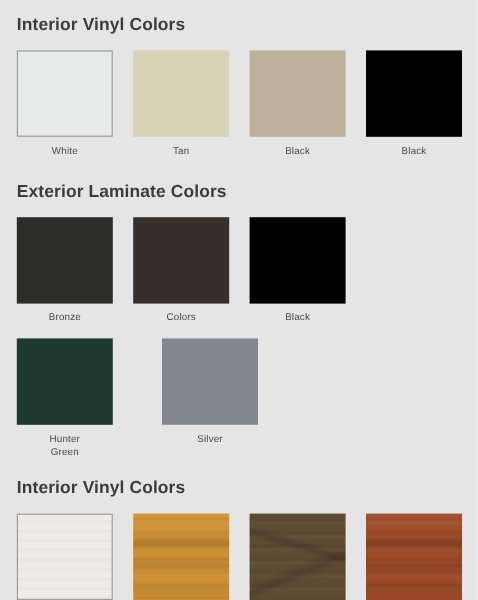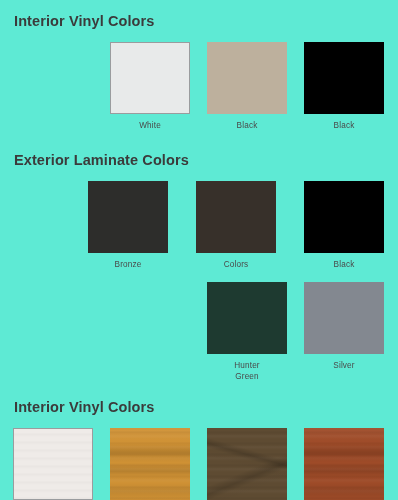--- a/index.html
+++ b/index.html
@@ -11,40 +11,39 @@
     width: 398px;
     height: 500px;
     overflow: hidden;
     font-family: "Liberation Sans", sans-serif;
     -webkit-font-smoothing: antialiased;
   }
   .page {
     position: relative;
     width: 398px;
     height: 500px;
-    background: #5eead4;
+    background: #e5e5e5;
     box-sizing: border-box;
     padding: 0 14px;
   }
   .section {
     width: 370px;
   }
   .section-title {
     font-size: 14.5px;
     font-weight: 600;
     color: #3b3b3b;
     letter-spacing: 0.1px;
     line-height: 1;
     margin: 0;
     padding: 0;
   }
   .swatch-row {
     display: flex;
     align-items: flex-start;
-    justify-content: flex-end;
   }
   .swatch-cell {
     width: 80px;
     margin-right: 17px;
     display: flex;
     flex-direction: column;
     align-items: center;
   }
   .swatch-cell:last-child {
     margin-right: 0;
@@ -131,49 +130,53 @@
 
   <div class="section" style="padding-top:14px;">
     <div class="section-title">Interior Vinyl Colors</div>
 
     <div class="swatch-row" style="margin-top:13px;">
       <div class="swatch-cell">
         <div class="swatch bordered" style="background:#e8eaea;"></div>
         <div class="swatch-label">White</div>
       </div>
       <div class="swatch-cell">
+        <div class="swatch" style="background:#d8d3b4;"></div>
+        <div class="swatch-label">Tan</div>
+      </div>
+      <div class="swatch-cell">
         <div class="swatch" style="background:#bdb09d;"></div>
         <div class="swatch-label">Black</div>
       </div>
       <div class="swatch-cell">
         <div class="swatch" style="background:#000000;"></div>
         <div class="swatch-label">Black</div>
       </div>
     </div>
   </div>
 
   <div class="section" style="padding-top:22px;">
     <div class="section-title">Exterior Laminate Colors</div>
 
-    <div class="swatch-row" style="margin-top:13px;gap:11px;">
+    <div class="swatch-row" style="margin-top:13px;">
       <div class="swatch-cell">
         <div class="swatch" style="background:#2d2d2b;"></div>
         <div class="swatch-label">Bronze</div>
       </div>
       <div class="swatch-cell">
         <div class="swatch" style="background:#37302a;"></div>
         <div class="swatch-label">Colors</div>
       </div>
       <div class="swatch-cell">
         <div class="swatch" style="background:#000000;"></div>
         <div class="swatch-label">Black</div>
       </div>
     </div>
 
-    <div class="swatch-row" style="margin-top:12px;">
+    <div class="swatch-row" style="margin-top:12px;gap:24px;">
       <div class="swatch-cell">
         <div class="swatch" style="background:#1e3a30;"></div>
         <div class="swatch-label">Hunter
 Green</div>
       </div>
       <div class="swatch-cell">
         <div class="swatch" style="background:#838890;"></div>
         <div class="swatch-label">Silver</div>
       </div>
     </div>

